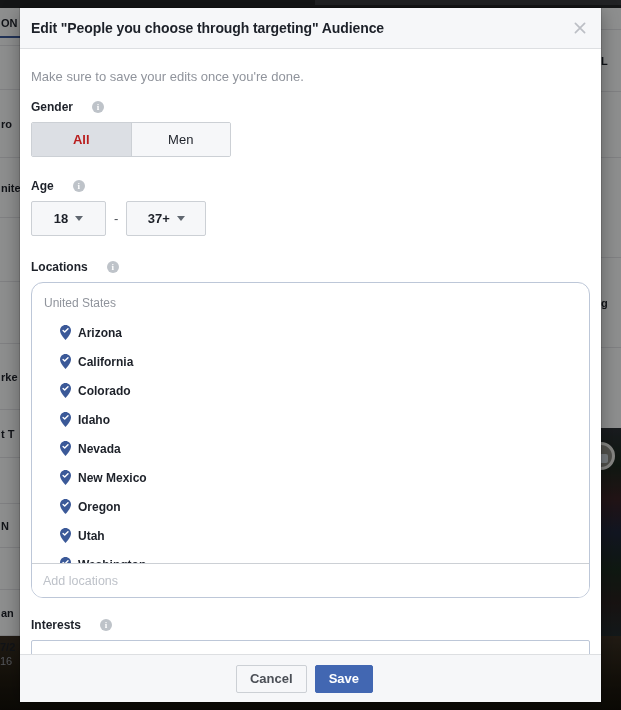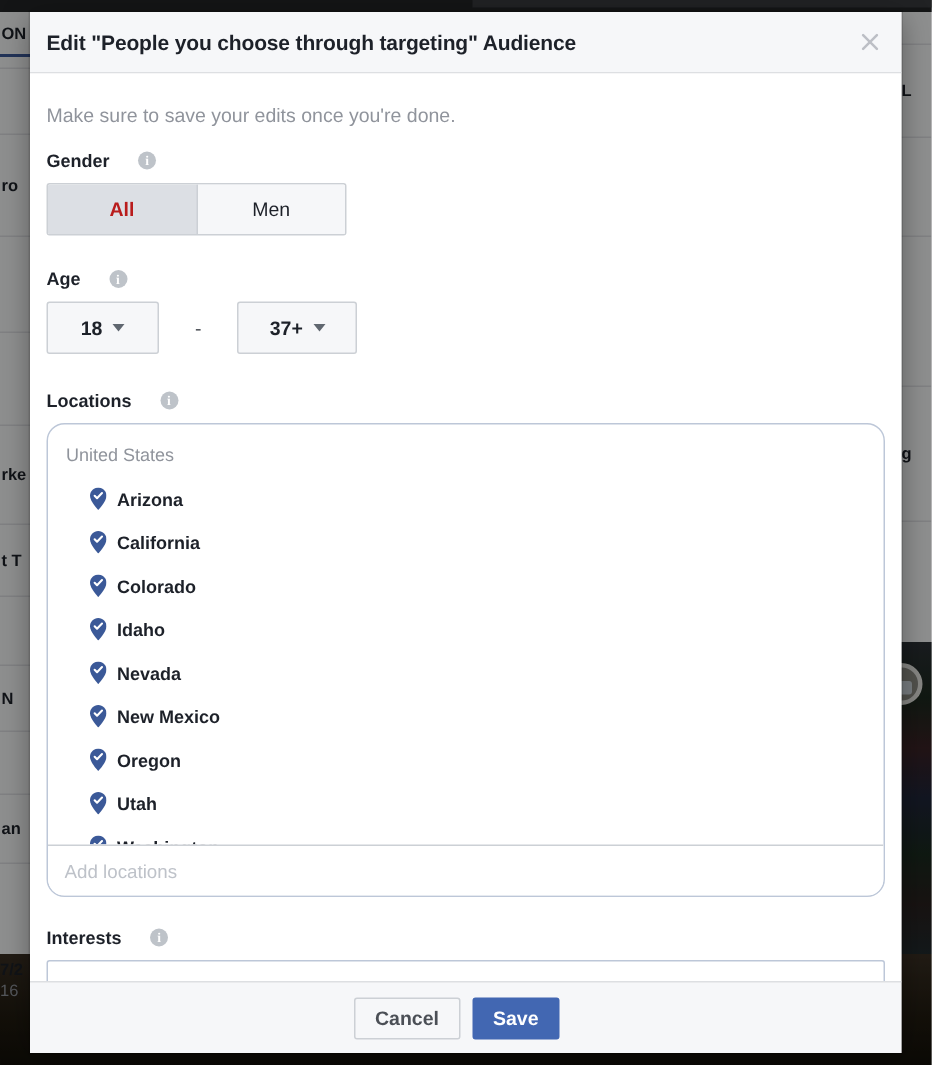--- a/index.html
+++ b/index.html
@@ -234,21 +234,21 @@
   .seg.active {
     background: #dcdfe4;
     color: #b91c1c;
     font-weight: bold;
   }
 
   
   .age-row {
     display: flex;
     align-items: center;
-    gap: 24px;
+    gap: 8px;
     margin-bottom: 24px;
   }
   .age-select {
     height: 35px;
     min-width: 75px;
     border: 1px solid #ccd0d5;
     border-radius: 2px;
     background: #f6f7f9;
     display: flex;
     align-items: center;
@@ -378,20 +378,21 @@
 <body>
 
 <div id="bg">
   <div class="bg-page"></div>
 
   <div class="bg-table">
     <div class="bgrow" style="height:30px">ON</div>
     <div class="bgrow" style="height:8px"></div>
     <div class="bgrow" style="height:44px"></div>
     <div class="bgrow" style="height:68px">ro</div>
+    <div class="bgrow" style="height:60px">nite</div>
     <div class="bgrow" style="height:64px"></div>
     <div class="bgrow" style="height:62px"></div>
     <div class="bgrow" style="height:66px">rke</div>
     <div class="bgrow" style="height:48px">t T</div>
     <div class="bgrow" style="height:46px"></div>
     <div class="bgrow" style="height:44px">N</div>
     <div class="bgrow" style="height:42px"></div>
     <div class="bgrow" style="height:46px">an</div>
   </div>
   <div class="bg-tab-underline"></div>

